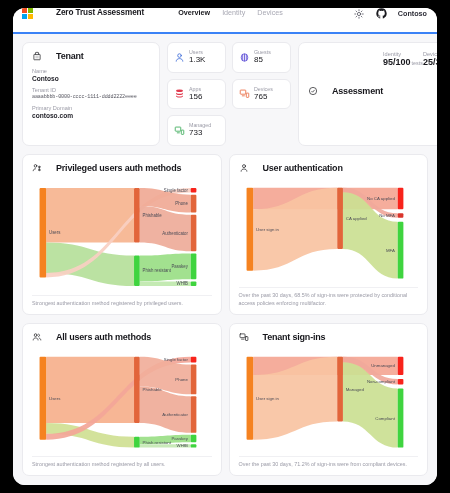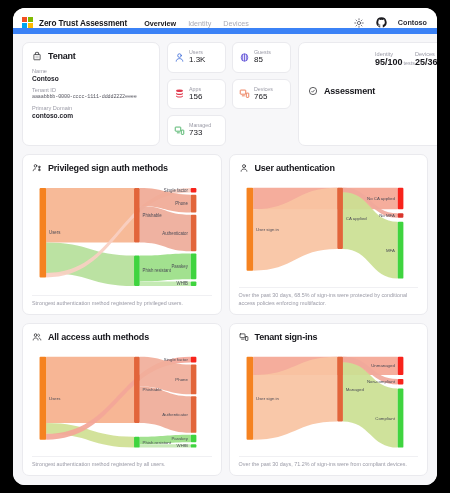--- a/index.html
+++ b/index.html
@@ -18,24 +18,25 @@
     overflow: hidden;
     display: flex;
     flex-direction: column;
   }
 
   
   .topbar {
     height: 26px;
     flex: 0 0 26px;
     display: flex;
-    align-items: flex-end;
+    align-items: flex-start;
     padding: 0 10px 0 9px;
-    border-bottom: 6px solid #3b82f6;
+    border-bottom: 2px solid #3b82f6;
     background: #fff;
+    gap: 17px;
   }
   .ms-logo { width: 11px; height: 11px; display: grid;
     grid-template-columns: 5px 5px; grid-template-rows: 5px 5px; gap: 1px; flex: 0 0 auto; }
   .ms-logo i { display: block; width: 5px; height: 5px; }
   .brand-title {
     font-size: 8.2px; font-weight: bold; color: #17171c;
     margin-left: 6px; letter-spacing: -0.1px; white-space: nowrap;
   }
   .nav { display: flex; align-items: center; gap: 12px; margin-left: 17px; }
   .nav-item { font-size: 7.2px; color: #a9a9b4; white-space: nowrap; cursor: pointer; }
@@ -57,21 +58,21 @@
   .row-charts { display: flex; gap: 7px; flex: 1 1 auto; min-height: 0; }
 
   .card {
     background: #ffffff;
     border: 1px solid #eaeaee;
     border-radius: 7px;
   }
 
   
   .tenant-card { width: 138px; flex: 0 0 138px; padding: 8px 9px; }
-  .card-head { display: flex; align-items: center; gap: 6px; margin-bottom: 7px; }
+  .card-head { display: flex; align-items: center; gap: 14px; margin-bottom: 7px; }
   .card-title { font-size: 9px; font-weight: bold; color: #17171c; letter-spacing: -0.2px; }
   .field { margin-bottom: 5px; }
   .field-label { font-size: 5.6px; color: #9a9aa6; margin-bottom: 1px; }
   .field-value { font-size: 6.6px; color: #1e1e26; font-weight: bold; }
   .field-value.mono { font-family: "Liberation Mono", monospace; font-size: 5.1px; font-weight: normal; color: #55555f; letter-spacing: -0.15px; }
 
   
   .stats { width: 124px; flex: 0 0 124px; display: grid;
     grid-template-columns: 1fr 1fr; grid-template-rows: 1fr 1fr 1fr; gap: 6px; }
   .stat {
@@ -270,21 +271,21 @@
 
       <div class="card chart-card">
         <div class="card-head">
           <svg viewBox="0 0 16 16" width="10" height="10" fill="none" stroke="#17171c" stroke-width="1.1" stroke-linecap="round">
             <circle cx="5.6" cy="4.6" r="2.1"></circle>
               <path d="M1.9 12.4c0-2 1.7-3.2 3.7-3.2"></path>
             <circle cx="11.6" cy="6.2" r="1.2"></circle>
               <circle cx="11.6" cy="11.2" r="1.2"></circle>
               <path d="M11.6 7.6v2.3"></path>
           </svg>
-          <div class="card-title">Privileged sign auth methods</div>
+          <div class="card-title">Privileged users auth methods</div>
         </div>
         <div class="chart-body">
           <svg viewBox="0 0 190 108" preserveAspectRatio="none" id="sankey-0">
               <path d="M15,6 C61.5,6 61.5,6 108,6 L108,59.43599999999999 C61.5,59.43599999999999 61.5,59.43599999999999 15,59.43599999999999 Z" fill="#f6b48f" opacity="0.92"></path>
               <path d="M15,59.43599999999999 C61.5,59.43599999999999 61.5,72.21600000000001 108,72.21600000000001 L108,102 C61.5,102 61.5,89.21999999999998 15,89.21999999999998 Z" fill="#b5e09a" opacity="0.92"></path>
               <path d="M15,89.21999999999998 C91.5,89.21999999999998 91.5,6 168,6 L168,10.379999999999999 C91.5,10.379999999999999 91.5,93.59999999999998 15,93.59999999999998 Z" fill="#f8cfc2" opacity="0.92"></path>
               <path d="M114,6 C141,6 141,12.48 168,12.48 L168,29.999999999999996 C141,29.999999999999996 141,23.519999999999996 114,23.519999999999996 Z" fill="#f0a995" opacity="0.92"></path>
               <path d="M114,23.519999999999996 C141,23.519999999999996 141,32.099999999999994 168,32.099999999999994 L168,68.01599999999999 C141,68.01599999999999 141,59.43599999999999 114,59.43599999999999 Z" fill="#eeab99" opacity="0.92"></path>
               <path d="M114,72.21600000000001 C141,72.21600000000001 141,70.11599999999999 168,70.11599999999999 L168,95.51999999999998 C141,95.51999999999998 141,97.62 114,97.62 Z" fill="#9ade86" opacity="0.92"></path>
               <path d="M114,97.62 C141,97.62 141,97.61999999999998 168,97.61999999999998 L168,101.99999999999997 C141,101.99999999999997 141,102 114,102 Z" fill="#bfe8ad" opacity="0.92"></path>
@@ -341,21 +342,21 @@
 
     <div class="row-charts">
 
       <div class="card chart-card">
         <div class="card-head">
           <svg viewBox="0 0 16 16" width="10" height="10" fill="none" stroke="#17171c" stroke-width="1.1" stroke-linecap="round">
             <circle cx="5.8" cy="5" r="2.2"></circle>
               <path d="M1.9 12.8c0-2.1 1.8-3.3 3.9-3.3s3.9 1.2 3.9 3.3"></path>
             <path d="M10.6 3.3a2.1 2.1 0 010 4M11.5 9.8c1.5.4 2.6 1.4 2.6 3"></path>
           </svg>
-          <div class="card-title">All access auth methods</div>
+          <div class="card-title">All users auth methods</div>
         </div>
         <div class="chart-body">
           <svg viewBox="0 0 190 108" preserveAspectRatio="none" id="sankey-2">
               <path d="M15,6 C61.5,6 61.5,6 108,6 L108,76.07999999999998 C61.5,76.07999999999998 61.5,76.07999999999998 15,76.07999999999998 Z" fill="#f6b08c" opacity="0.92"></path>
               <path d="M15,76.07999999999998 C61.5,76.07999999999998 61.5,90.612 108,90.612 L108,102 C61.5,102 61.5,87.46799999999999 15,87.46799999999999 Z" fill="#cfdf93" opacity="0.92"></path>
               <path d="M15,87.46799999999999 C91.5,87.46799999999999 91.5,6 168,6 L168,12.132 C91.5,12.132 91.5,93.6 15,93.6 Z" fill="#f3a698" opacity="0.92"></path>
               <path d="M114,6 C141,6 141,14.232000000000001 168,14.232000000000001 L168,45.767999999999994 C141,45.767999999999994 141,37.535999999999994 114,37.535999999999994 Z" fill="#f1ae9a" opacity="0.92"></path>
               <path d="M114,37.535999999999994 C141,37.535999999999994 141,47.867999999999995 168,47.867999999999995 L168,86.41199999999999 C141,86.41199999999999 141,76.07999999999998 114,76.07999999999998 Z" fill="#efab98" opacity="0.92"></path>
               <path d="M114,90.612 C141,90.612 141,88.512 168,88.512 L168,96.396 C141,96.396 141,98.496 114,98.496 Z" fill="#9ade86" opacity="0.92"></path>
               <path d="M114,98.496 C141,98.496 141,98.496 168,98.496 L168,102 C141,102 141,102 114,102 Z" fill="#c3e8b2" opacity="0.92"></path>

